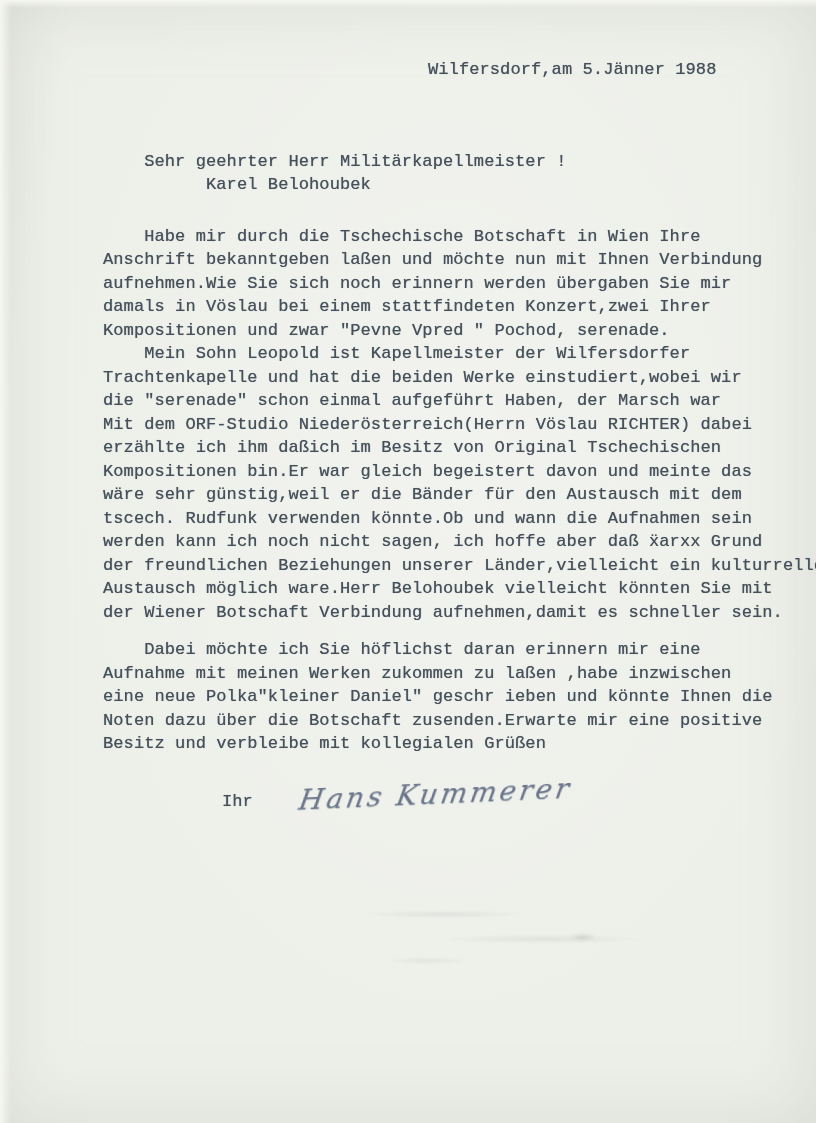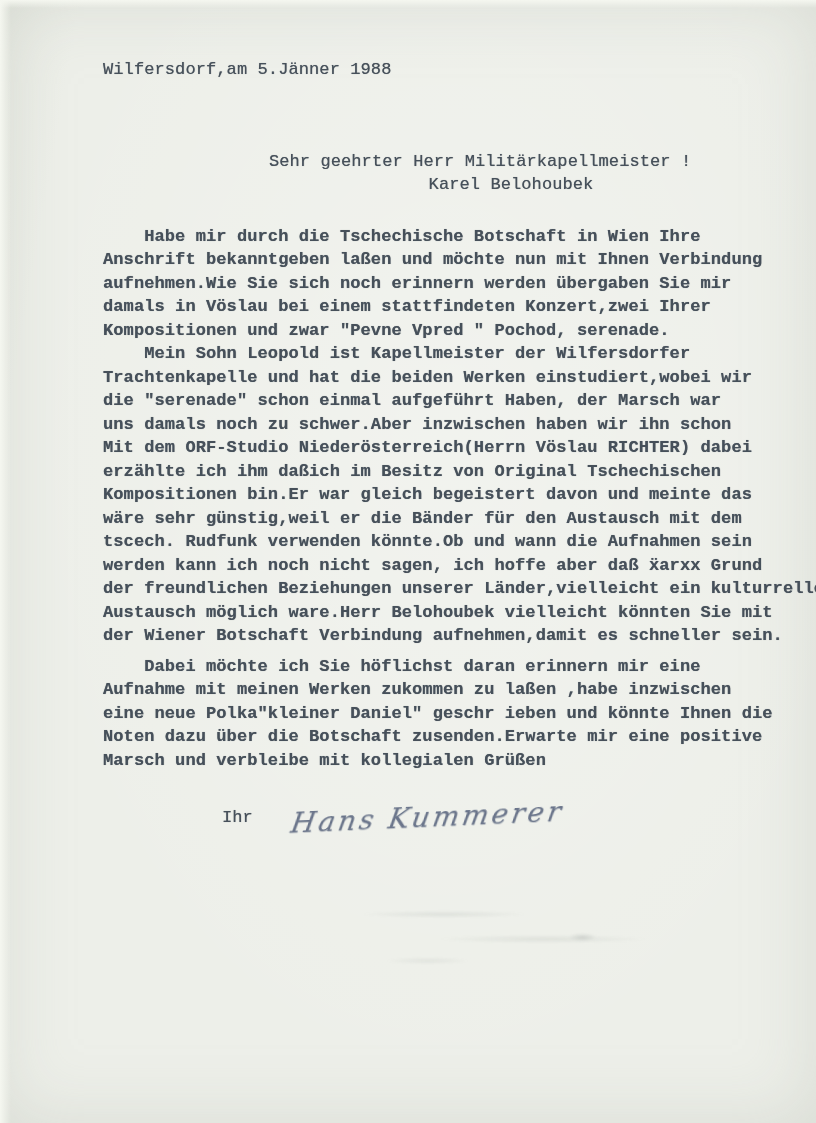--- a/index.html
+++ b/index.html
@@ -37,28 +37,28 @@
   .paper::after{
     content:"";position:absolute;left:0;top:0;right:0;height:8px;
     background:linear-gradient(to bottom,var(--paper-edge,#f5f7f0),rgba(245,247,240,0));
     pointer-events:none;
   }
   .line{
     white-space:pre;
     text-shadow:0 0 0.7px rgba(70,80,90,0.65), 0.4px 0.3px 0 rgba(70,80,90,0.18);
     letter-spacing:0.1px;
   }
-  .dateline{}
-  .salutation{margin-top:68px;text-align:center;}
-  .body-block{margin-top:28px;font-weight:bold;}
-  .para-gap{margin-top:7px;}
+  .dateline{margin-left:325px;}
+  .salutation{margin-top:68px;}
+  .body-block{margin-top:28px;}
+  .para-gap{margin-top:14px;}
   .closing{
     margin-top:34px;
     padding-left:119px;
-    display:flex;align-items:flex-end;
+    display:flex;align-items:center;gap:8px;
   }
   .signature{
     display:inline-block;
     margin-left:38px;margin-top:-14px;
     font-family:"DejaVu Serif",serif;
     font-style:italic;
     font-size:28px;
     letter-spacing:3px;
     color:var(--signature-ink,#4f5b76);
     opacity:0.82;
@@ -91,37 +91,36 @@
     <div class="line">          Karel Belohoubek</div>
   </div>
 
   <div class="body-block">
     <div class="line">    Habe mir durch die Tschechische Botschaft in Wien Ihre</div>
     <div class="line">Anschrift bekanntgeben laßen und möchte nun mit Ihnen Verbindung</div>
     <div class="line">aufnehmen.Wie Sie sich noch erinnern werden übergaben Sie mir</div>
     <div class="line">damals in Vöslau bei einem stattfindeten Konzert,zwei Ihrer</div>
     <div class="line">Kompositionen und zwar "Pevne Vpred " Pochod, serenade.</div>
     <div class="line">    Mein Sohn Leopold ist Kapellmeister der Wilfersdorfer</div>
-    <div class="line">Trachtenkapelle und hat die beiden Werken einstudiert,wobei wir</div>
+    <div class="line">Trachtenkapelle und hat die beiden Werke einstudiert,wobei wir</div>
     <div class="line">die "serenade" schon einmal aufgeführt Haben, der Marsch war</div>
-    <div class="line">uns damals noch zu schwer.Aber inzwischen haben wir ihn schon</div>
     <div class="line">Mit dem ORF-Studio Niederösterreich(Herrn Vöslau RICHTER) dabei</div>
     <div class="line">erzählte ich ihm daßich im Besitz von Original Tschechischen</div>
     <div class="line">Kompositionen bin.Er war gleich begeistert davon und meinte das</div>
     <div class="line">wäre sehr günstig,weil er die Bänder für den Austausch mit dem</div>
     <div class="line">tscech. Rudfunk verwenden könnte.Ob und wann die Aufnahmen sein</div>
     <div class="line">werden kann ich noch nicht sagen, ich hoffe aber daß ẍarxx Grund</div>
     <div class="line">der freundlichen Beziehungen unserer Länder,vielleicht ein kulturrelle</div>
     <div class="line">Austausch möglich ware.Herr Belohoubek vielleicht könnten Sie mit</div>
     <div class="line">der Wiener Botschaft Verbindung aufnehmen,damit es schneller sein.</div>
     <div class="line para-gap">    Dabei möchte ich Sie höflichst daran erinnern mir eine</div>
     <div class="line">Aufnahme mit meinen Werken zukommen zu laßen ,habe inzwischen</div>
     <div class="line">eine neue Polka"kleiner Daniel" geschr ieben und könnte Ihnen die</div>
     <div class="line">Noten dazu über die Botschaft zusenden.Erwarte mir eine positive</div>
-    <div class="line">Marsch und verbleibe mit kollegialen Grüßen</div>
+    <div class="line">Besitz und verbleibe mit kollegialen Grüßen</div>
   </div>
 
   <div class="closing">
     <span class="line">Ihr</span>
     <span class="signature">Hans Kummerer</span>
   </div>
 
   <div class="ghost"></div>
 
 </div>

